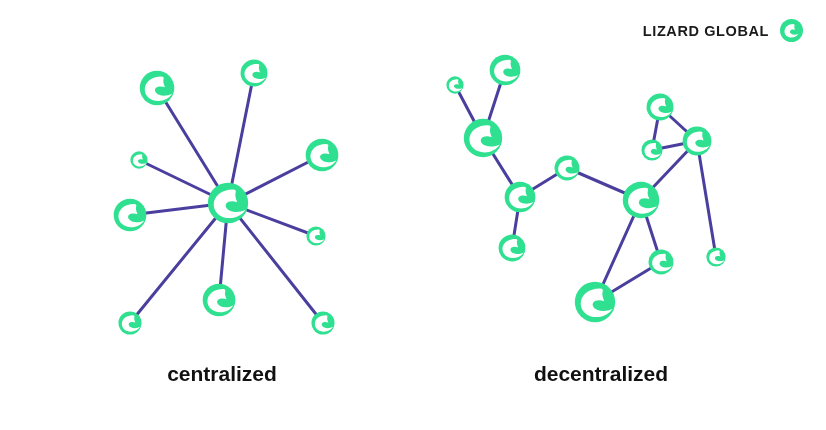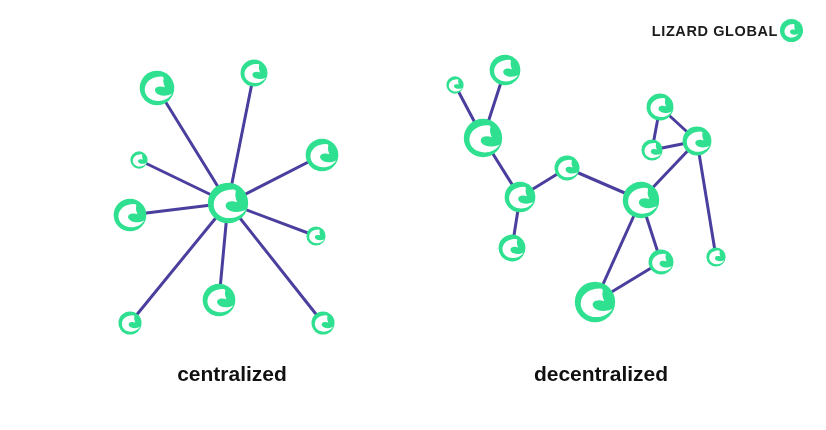--- a/index.html
+++ b/index.html
@@ -16,21 +16,21 @@
     height: 430px;
     background: #ffffff;
     overflow: hidden;
   }
   #brand {
     position: absolute;
     top: 18px;
     right: 22px;
     display: flex;
     align-items: center;
-    gap: 1px;
+    gap: 10px;
   }
   #brand-text {
     font-family: "Liberation Sans", sans-serif;
     font-weight: bold;
     font-size: 14.5px;
     letter-spacing: 0.6px;
     color: #1b1b1b;
     white-space: nowrap;
   }
   #brand-mark {
@@ -48,21 +48,21 @@
   .caption {
     position: absolute;
     font-family: "Liberation Sans", sans-serif;
     font-weight: bold;
     font-size: 21px;
     color: #111111;
     text-align: center;
     white-space: nowrap;
   }
   #caption-centralized {
-    left: 12px;
+    left: 2px;
     width: 440px;
     top: 362px;
   }
   #caption-decentralized {
     left: 388px;
     width: 426px;
     top: 362px;
   }
 </style>
 </head>

